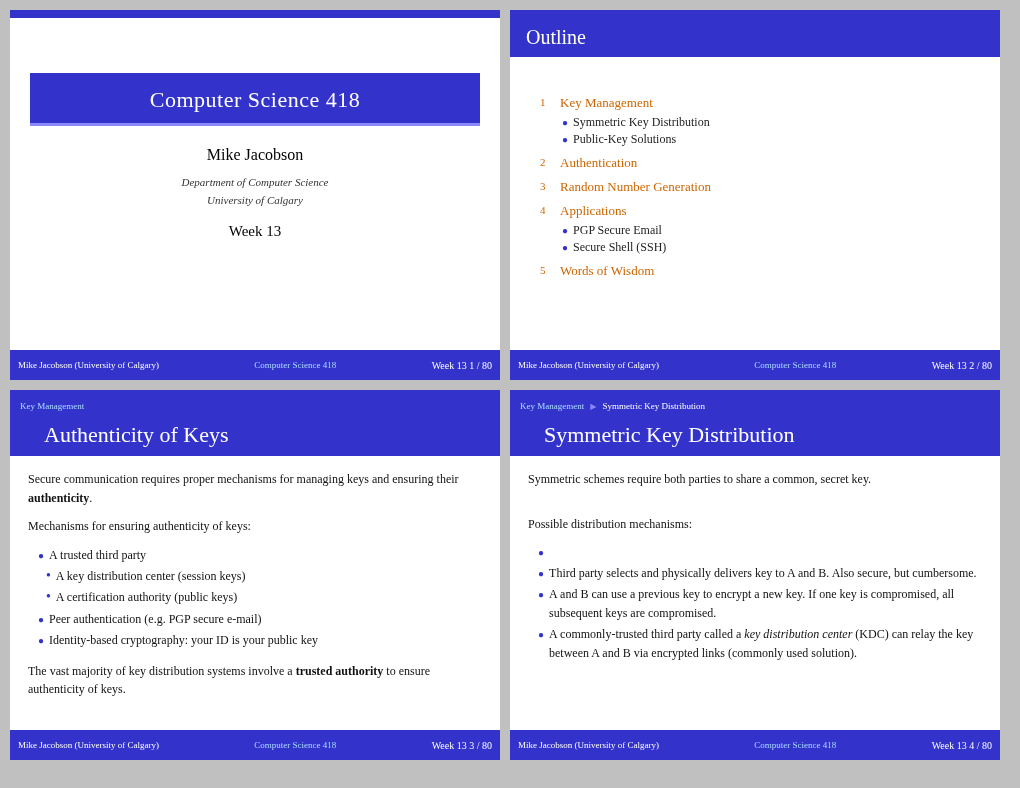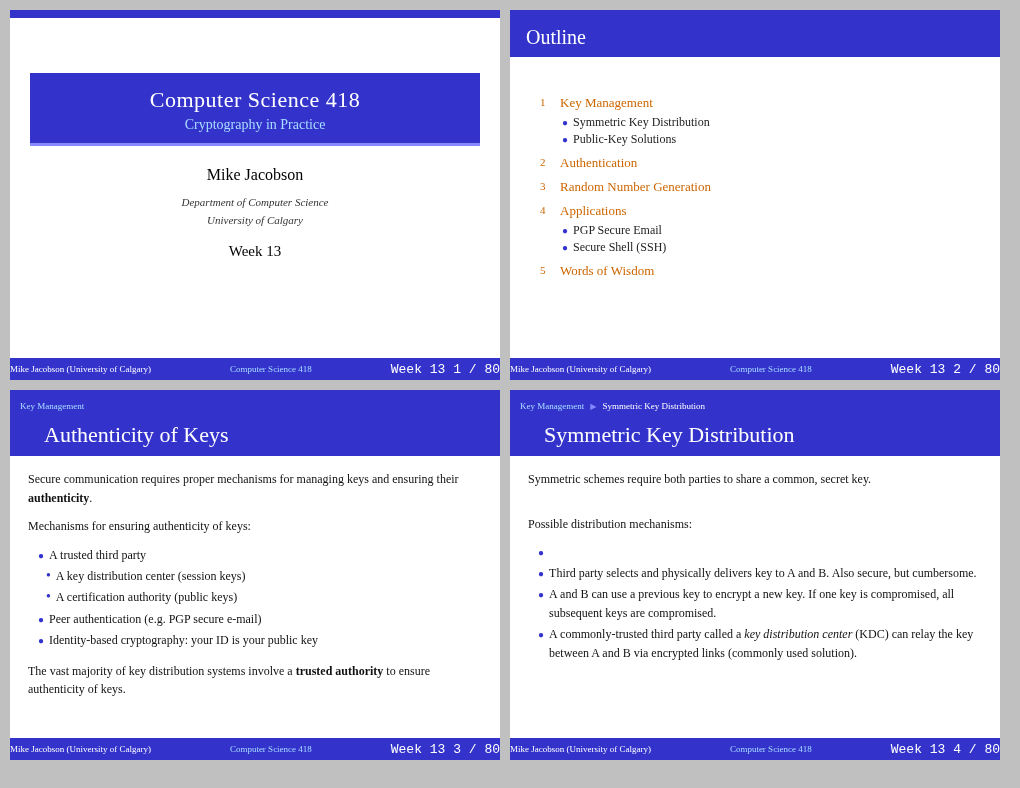--- a/index.html
+++ b/index.html
@@ -22,25 +22,25 @@
       display: flex;
       flex-direction: column;
     }
     .slide-top-bar {
       background: #3333cc;
       height: 8px;
       width: 100%;
     }
     .slide-bottom-bar {
       background: #3333cc;
-      height: 22px;
+      height: 30px;
       width: 100%;
       display: flex;
       align-items: center;
-      padding: 0 0;
+      padding: 0 8px;
       margin-top: auto;
       font-size: 9px;
       color: white;
       justify-content: space-between;
     }
     .slide-content {
       padding: 16px 20px 10px 20px;
       flex: 1;
     }
 
@@ -188,31 +188,30 @@
     .breadcrumb-sep {
       color: #8888ff;
       font-size: 8px;
     }
     .breadcrumb-active {
       color: white;
       font-size: 9px;
     }
     .footer-left { font-size: 9px; color: white; }
     .footer-center { font-size: 9px; color: #aaddff; }
-    .footer-right { font-size: 13px; color: white; font-family: Liberation Mono, monospace; }
+    .footer-right { font-size: 10px; color: white; }
   </style>
 </head>
 <body>
 
 <div class="slide">
   <div class="slide-top-bar"></div>
   <div style="height:25px;"></div>
   <div class="slide-title-header">
     <h1>Computer Science 418</h1>
-    <h2>Cryptography in Practice</h2>
   </div>
   <div class="slide-title-body">
     <div class="author-name">Mike Jacobson</div>
     <div class="author-dept">
       <span>Department of Computer Science</span><br>
       <span>University of Calgary</span>
     </div>
     <div class="week-label">Week 13</div>
   </div>
   <div class="slide-bottom-bar">

